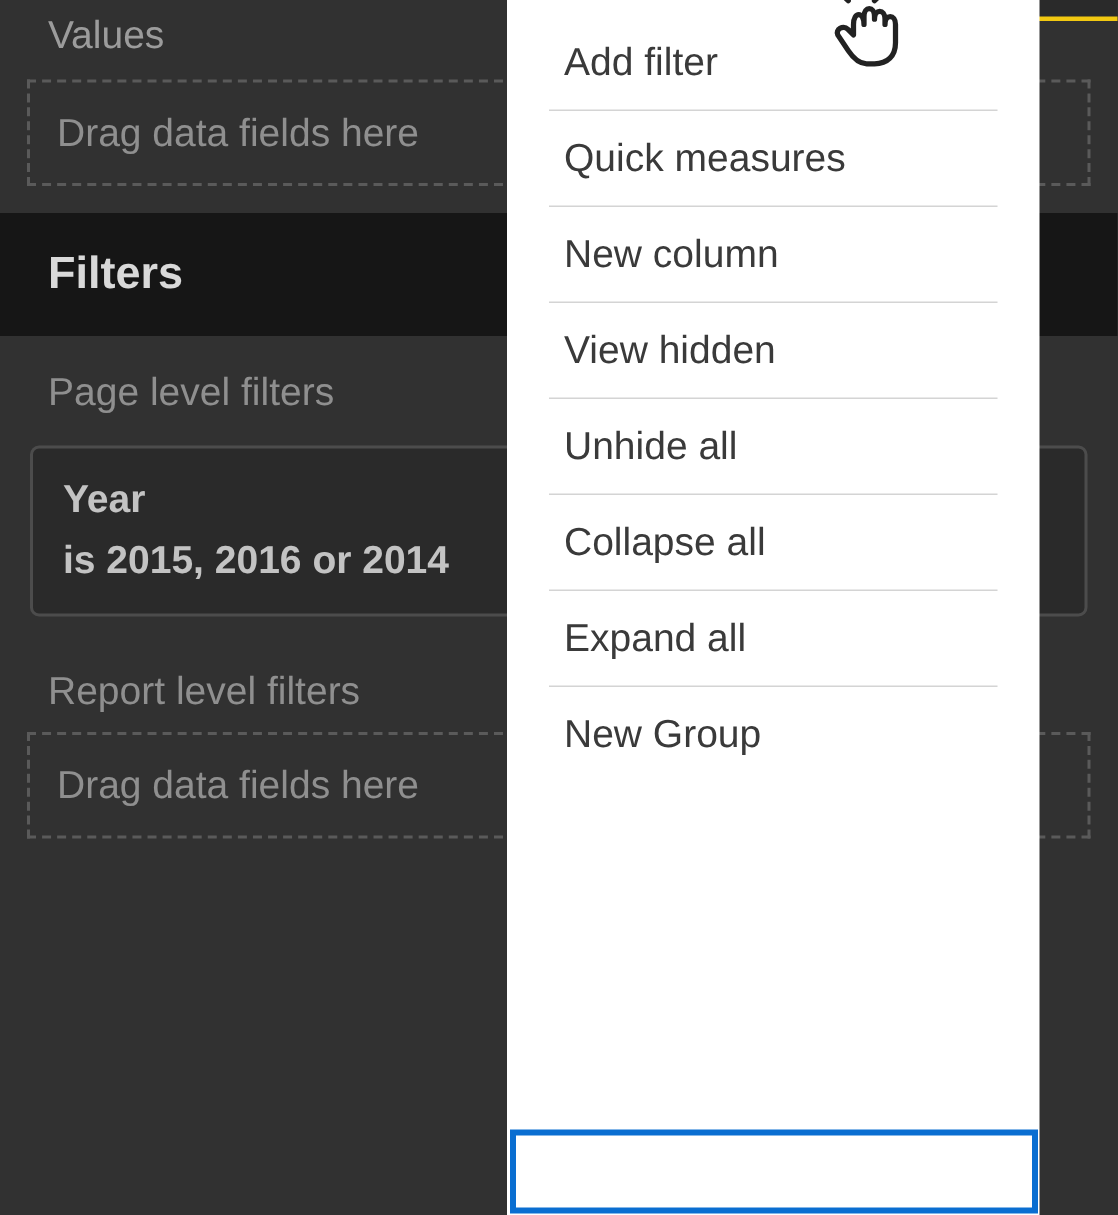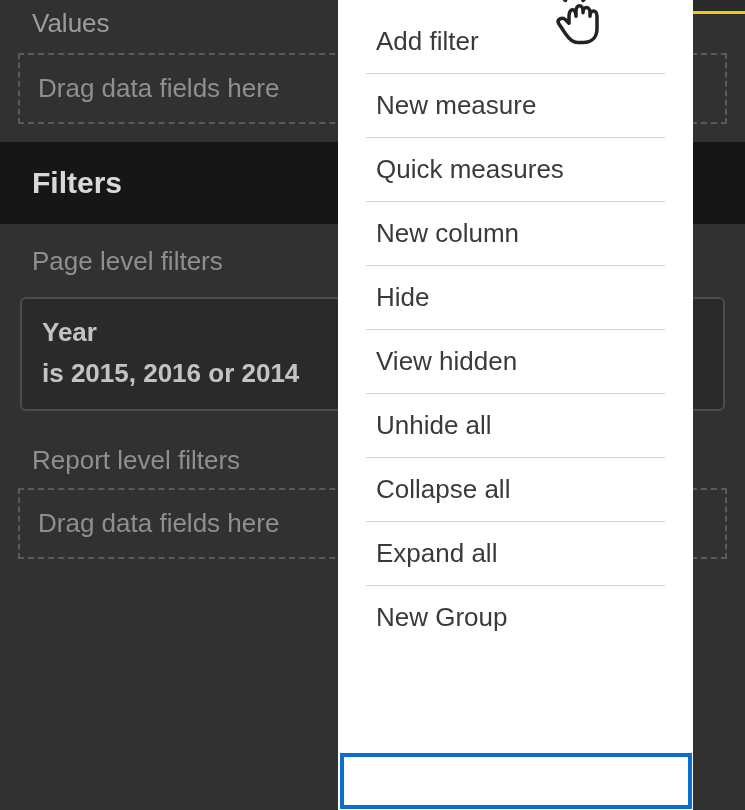--- a/index.html
+++ b/index.html
@@ -152,24 +152,22 @@
     <div class="filter-condition">is 2015, 2016 or 2014</div>
   </div>
 
   <div class="filter-subsection">Report level filters</div>
   <div class="drop-zone">Drag data fields here</div>
 </div>
 
 <div class="context-menu">
   <div class="menu-item-wrap">
     <div class="menu-item">Add filter</div>
-    <div class="menu-item">New measure</div>
     <div class="menu-item">Quick measures</div>
     <div class="menu-item">New column</div>
-    <div class="menu-item">Hide</div>
     <div class="menu-item">View hidden</div>
     <div class="menu-item">Unhide all</div>
     <div class="menu-item">Collapse all</div>
     <div class="menu-item">Expand all</div>
     <div class="menu-item">New Group</div>
   </div>
 </div>
 
 <div class="menu-highlight"></div>
 

